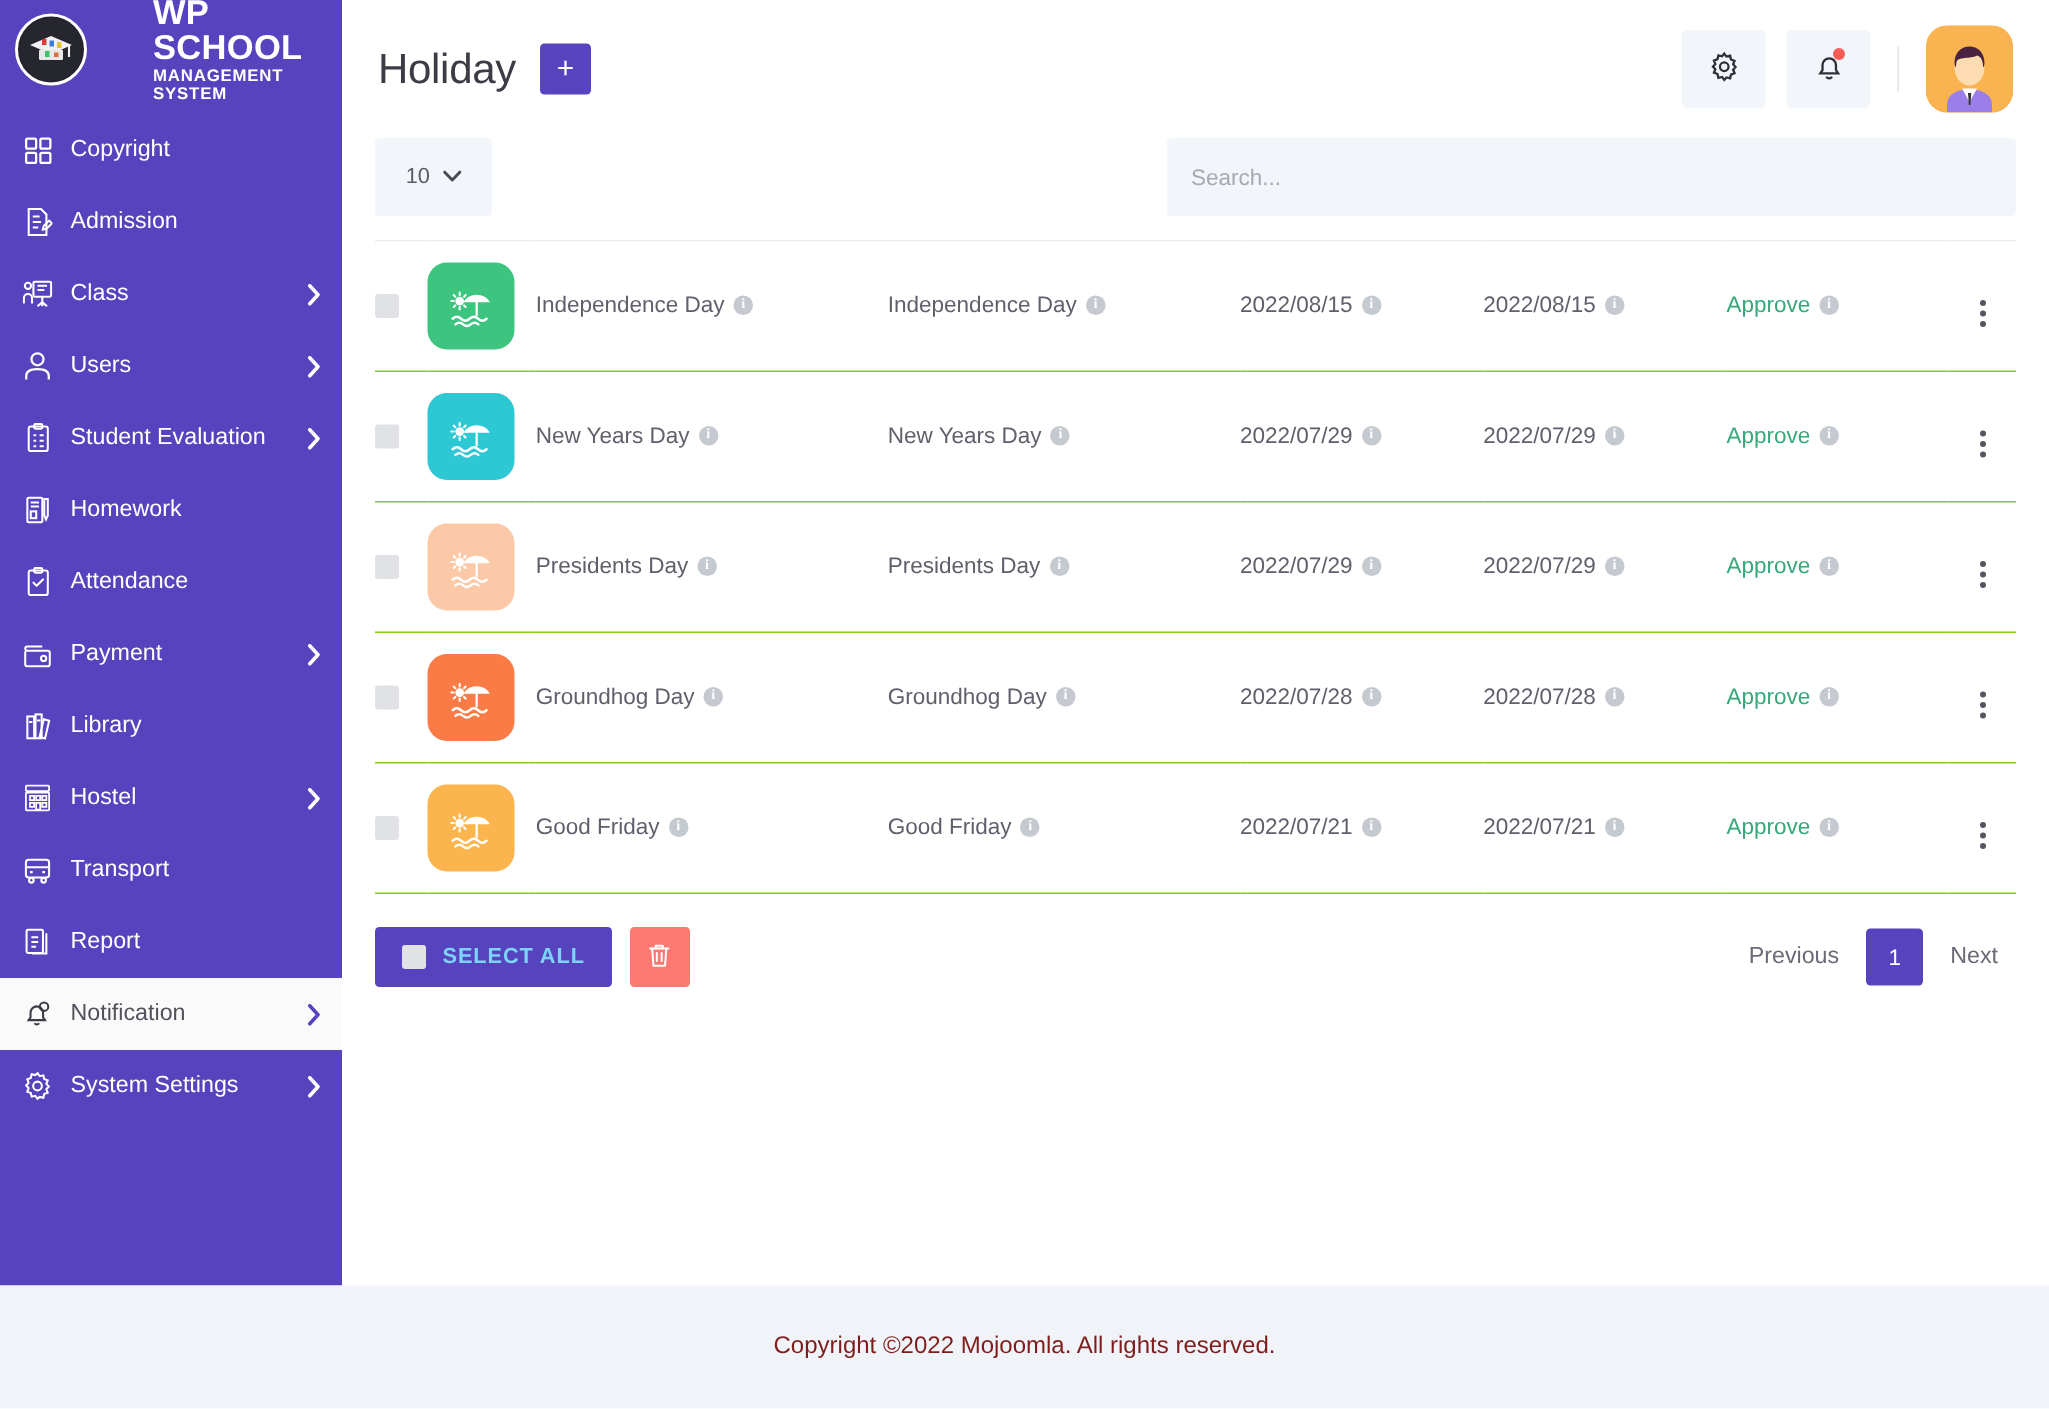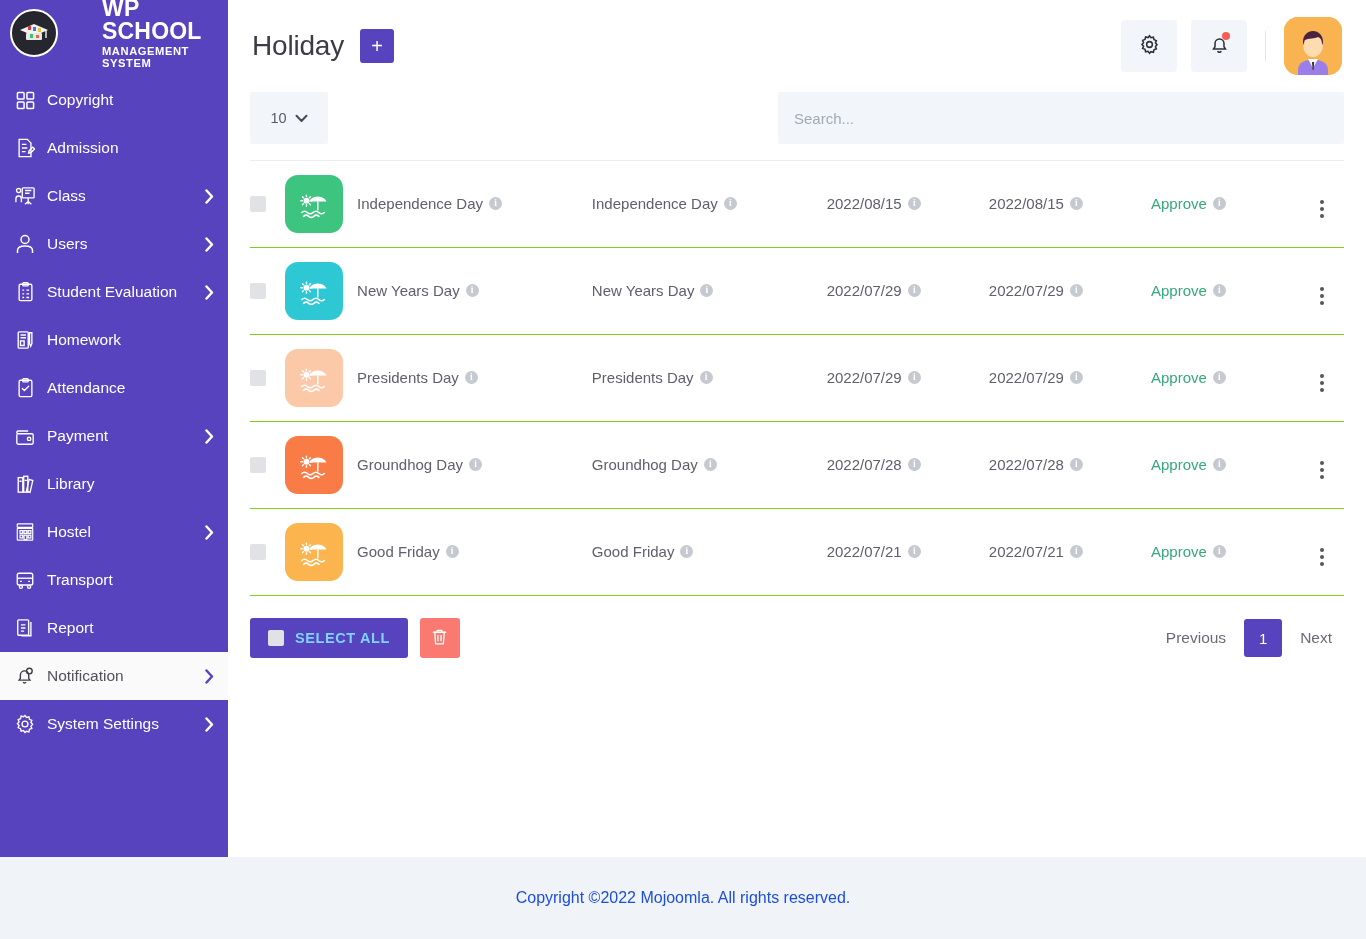--- a/index.html
+++ b/index.html
@@ -210,21 +210,21 @@
     font-size: 15px; cursor: pointer;
   }
 
   
   .footer {
     position: absolute; left: 0; bottom: 0;
     width: 1366px; height: 82px;
     background: #f0f4f9;
     display: flex; align-items: center; justify-content: center;
   }
-  .footer-text { font-size: 16px; color: #1d4ed8; }
+  .footer-text { font-size: 16px; color: #7f1d1d; }
 </style>
 </head>
 <body>
 
 <div class="app">
 
   <aside class="sidebar">
     <div class="brand">
       <div class="brand-logo">
         <svg width="44" height="44" viewBox="0 0 44 44" aria-hidden="true">

